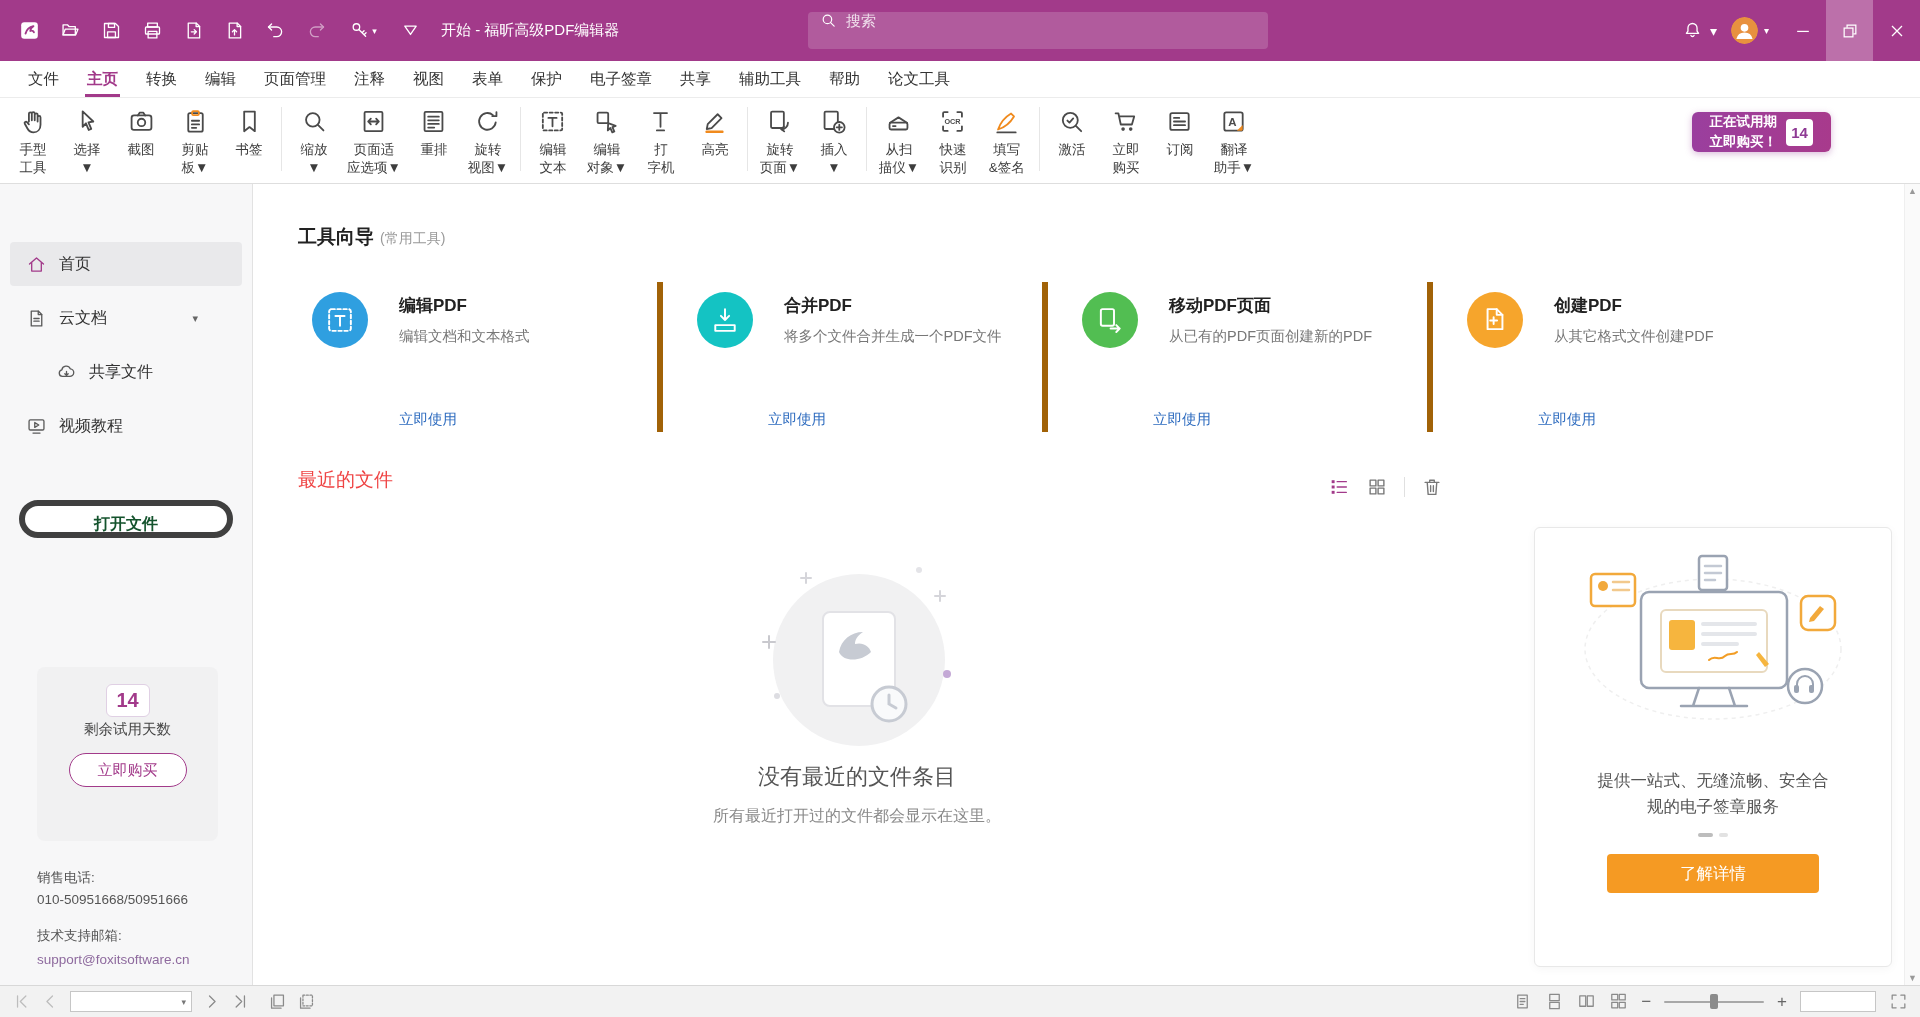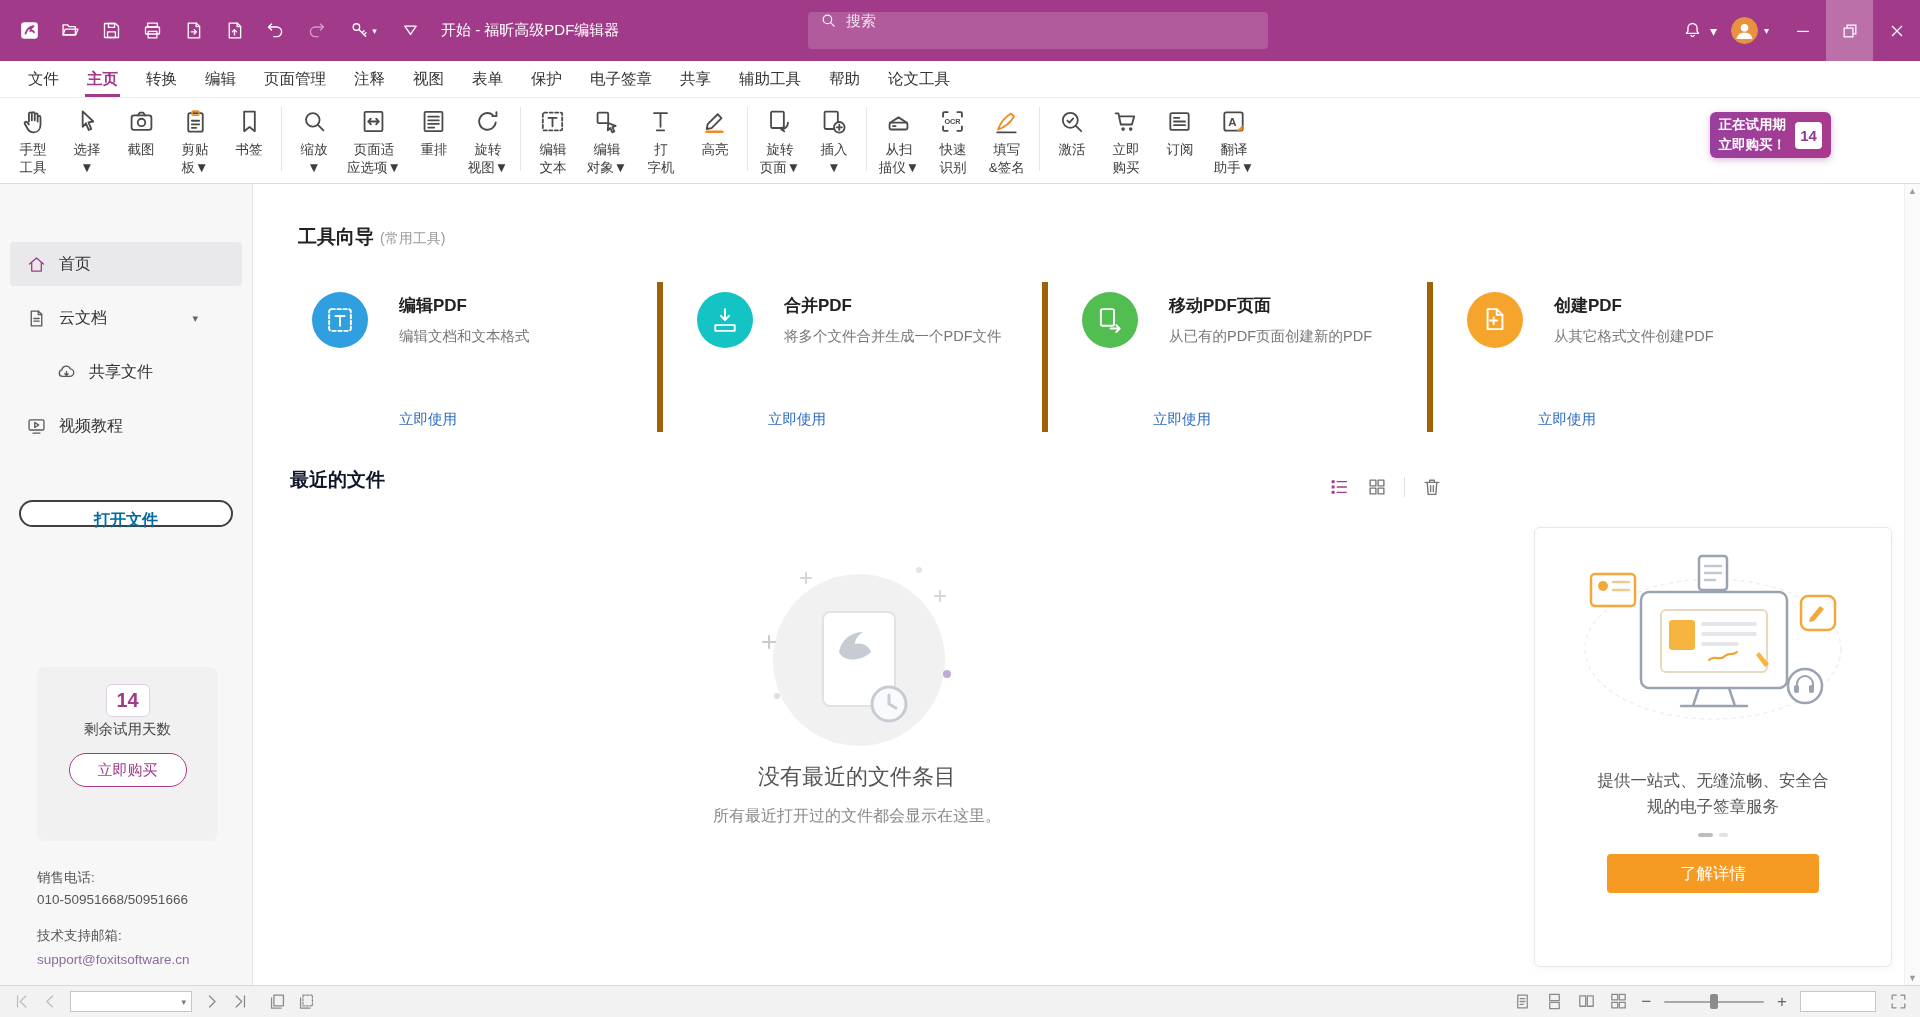--- a/index.html
+++ b/index.html
@@ -47,35 +47,35 @@
 .rbtn{min-width:54px;padding:8px 6px 0;display:flex;flex-direction:column;align-items:center;gap:5px;cursor:pointer;border-radius:3px}
 .ric{height:30px;display:flex;align-items:center}
 .ric svg{width:29px;height:29px}
 .ric svg *{fill:none;stroke:#4a4a4a;stroke-width:1.5;stroke-linecap:round;stroke-linejoin:round}
 .ric svg .o{stroke:#F08A1D}
 .ric svg .of{fill:#F08A1D;stroke:none}
 .ric svg .f{fill:#4a4a4a;stroke:none}
 .ric svg .wf{fill:#fff}
 .ric svg text{stroke:none;fill:#4a4a4a;font-family:"Liberation Sans",sans-serif}
 .rlbl{font-size:13.5px;line-height:1.32;color:#3d3d3d;text-align:center;white-space:nowrap}
-.trial-badge{position:absolute;right:89px;top:14px;height:46px;border-radius:6px;background:linear-gradient(90deg,#9a3f9e,#a83a8c);display:flex;align-items:center;padding:0 9px;gap:9px;cursor:pointer;box-shadow:0 2px 7px rgba(150,60,150,.35)}
+.trial-badge{position:absolute;right:89px;top:14px;height:40px;border-radius:6px;background:linear-gradient(90deg,#9a3f9e,#a83a8c);display:flex;align-items:center;padding:0 18px;gap:9px;cursor:pointer;box-shadow:0 2px 7px rgba(150,60,150,.35)}
 .trial-badge .tlines{color:#fff;font-size:13.5px;line-height:1.45;font-weight:bold}
 .trial-badge .tdays{width:27px;height:27px;background:#fff;border-radius:4px;color:#8E3A94;font-weight:bold;font-size:15px;display:flex;align-items:center;justify-content:center}
 
 
 .content{display:flex;height:801px}
 .sidebar{width:253px;background:#F7F7F8;border-right:1px solid #E2E2E2;position:relative;padding-top:58px}
 .side-item{height:44px;margin:0 10px 10px;border-radius:4px;display:flex;align-items:center;padding-left:16px;gap:12px;font-size:16px;color:#333;cursor:pointer}
 .side-item.active{background:#E9E9EB}
 .side-item.indent{padding-left:46px}
 .sic svg{width:21px;height:21px}
 .sic svg *{fill:none;stroke:#5a5a5a;stroke-width:1.5;stroke-linecap:round;stroke-linejoin:round}
 .sic.purple svg *{stroke:#A23A8A}
 .side-caret{margin-left:auto;margin-right:44px;font-size:11px;color:#666}
-.open-file-btn{display:block;margin:52px auto 0;width:214px;height:27px;background:#fff;border:2px solid #404040;border-radius:19px;font-size:16px;font-weight:bold;color:#0369a1;text-align:center;line-height:36px;cursor:pointer}
+.open-file-btn{display:block;margin:52px auto 0;width:214px;height:38px;background:#fff;border:6px solid #404040;border-radius:19px;font-size:16px;font-weight:bold;color:#14532d;text-align:center;line-height:36px;cursor:pointer}
 .trial-card{position:absolute;left:37px;top:483px;width:181px;height:174px;background:#F1F1F2;border-radius:8px;text-align:center;padding-top:17px}
 .trial-days{display:inline-flex;align-items:center;justify-content:center;min-width:44px;height:33px;background:#fff;border:1px solid #E0D0E4;border-radius:6px;color:#A23A8A;font-size:20px;font-weight:bold;padding:0 6px}
 .trial-caption{margin-top:3px;font-size:14.5px;color:#444}
 .trial-buy{display:inline-block;margin-top:14px;width:118px;height:34px;line-height:32px;border:1px solid #A23A8A;border-radius:17px;color:#A23A8A;font-size:15px;cursor:pointer;background:#fff}
 .contact{position:absolute;left:37px;top:683px;font-size:13.5px;color:#555;line-height:1.62}
 .contact .email{color:#8E6A9E;margin-top:2px}
 .contact .phone{margin-bottom:14px}
 
 .main{flex:1;position:relative;background:#fff}
 .tools-heading{position:absolute;left:45px;top:40px;font-size:19px;font-weight:bold;color:#222}
@@ -89,21 +89,21 @@
 .tool-ic.c-edit{background:#2F9FE0}
 .tool-ic.c-merge{background:#14C3C3}
 .tool-ic.c-move{background:#52BE52}
 .tool-ic.c-create{background:#F6A52C}
 .tool-tx{margin-left:87px;padding-top:12px}
 .tool-title{font-size:17px;font-weight:bold;color:#222}
 .tool-desc{margin-top:10px;font-size:14.5px;color:#777}
 .tool-link{position:absolute;left:101px;top:128px;font-size:14.5px;color:#2D6BBF;cursor:pointer}
 .tool-card + .tool-card .tool-link{left:105px}
 
-.recent-head{position:absolute;left:37px;top:283px;font-size:19px;font-weight:bold;color:#0f172a}
+.recent-head{position:absolute;left:45px;top:283px;font-size:19px;font-weight:normal;color:#ef4444}
 .recent-icons{position:absolute;left:1075px;top:292px;display:flex;align-items:center;gap:16px}
 .ric2{cursor:pointer}
 .ric2 svg{width:22px;height:22px}
 .ric2 svg *{fill:none;stroke:#777;stroke-width:1.5;stroke-linecap:round;stroke-linejoin:round}
 .ric2.active svg *{stroke:#A23A8A}
 .ric2.active svg .fa{fill:#A23A8A;stroke:none}
 .ricsep{width:1px;height:20px;background:#E0E0E0}
 
 .empty-illo{position:absolute;left:486px;top:372px}
 .empty-title{position:absolute;left:354px;top:578px;width:500px;text-align:center;font-size:22px;color:#555}

